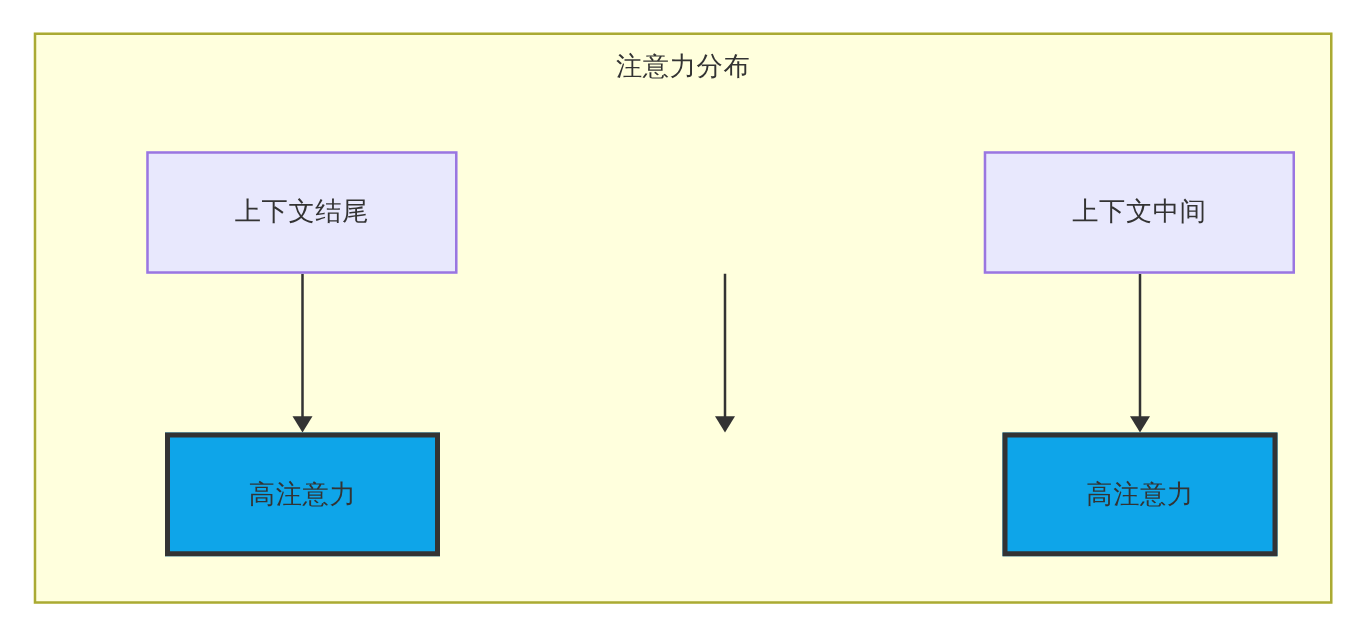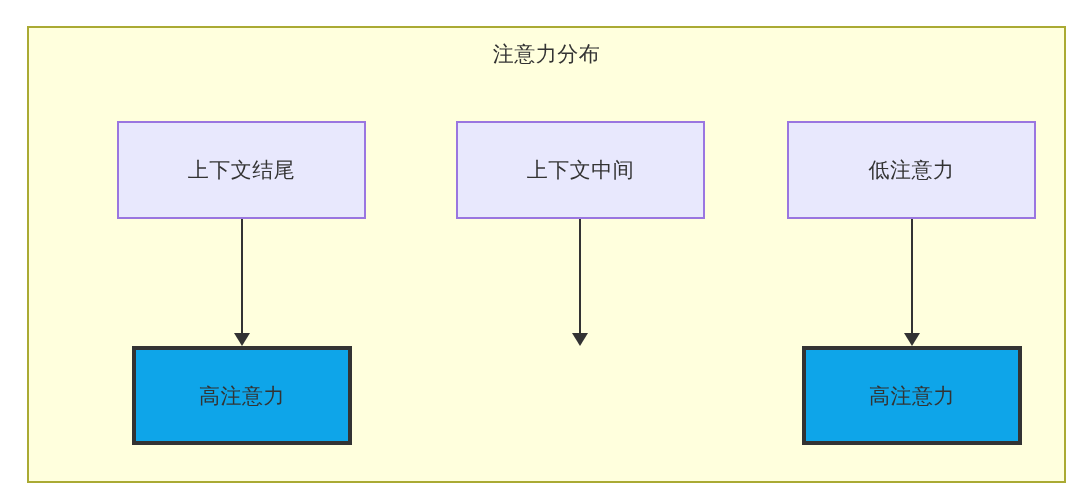--- a/index.html
+++ b/index.html
@@ -124,26 +124,23 @@
     <div class="subgraph-title">注意力分布</div>
 
     <div class="edge col-a"></div>
     <div class="edge col-b"></div>
     <div class="edge col-c"></div>
 
     <div class="node ctx col-a">
       <span class="node-label">上下文结尾</span>
     </div>
 
-    <div class="node ctx col-b">
-      <span class="node-label">上下文中间</span>
-    </div>
 
     <div class="node ctx col-c">
-      <span class="node-label">低注意力</span>
+      <span class="node-label">上下文中间</span>
     </div>
 
     <div class="node outcome high col-a">
       <span class="node-label">高注意力</span>
     </div>
 
 
     <div class="node outcome high col-c">
       <span class="node-label">高注意力</span>
     </div>

